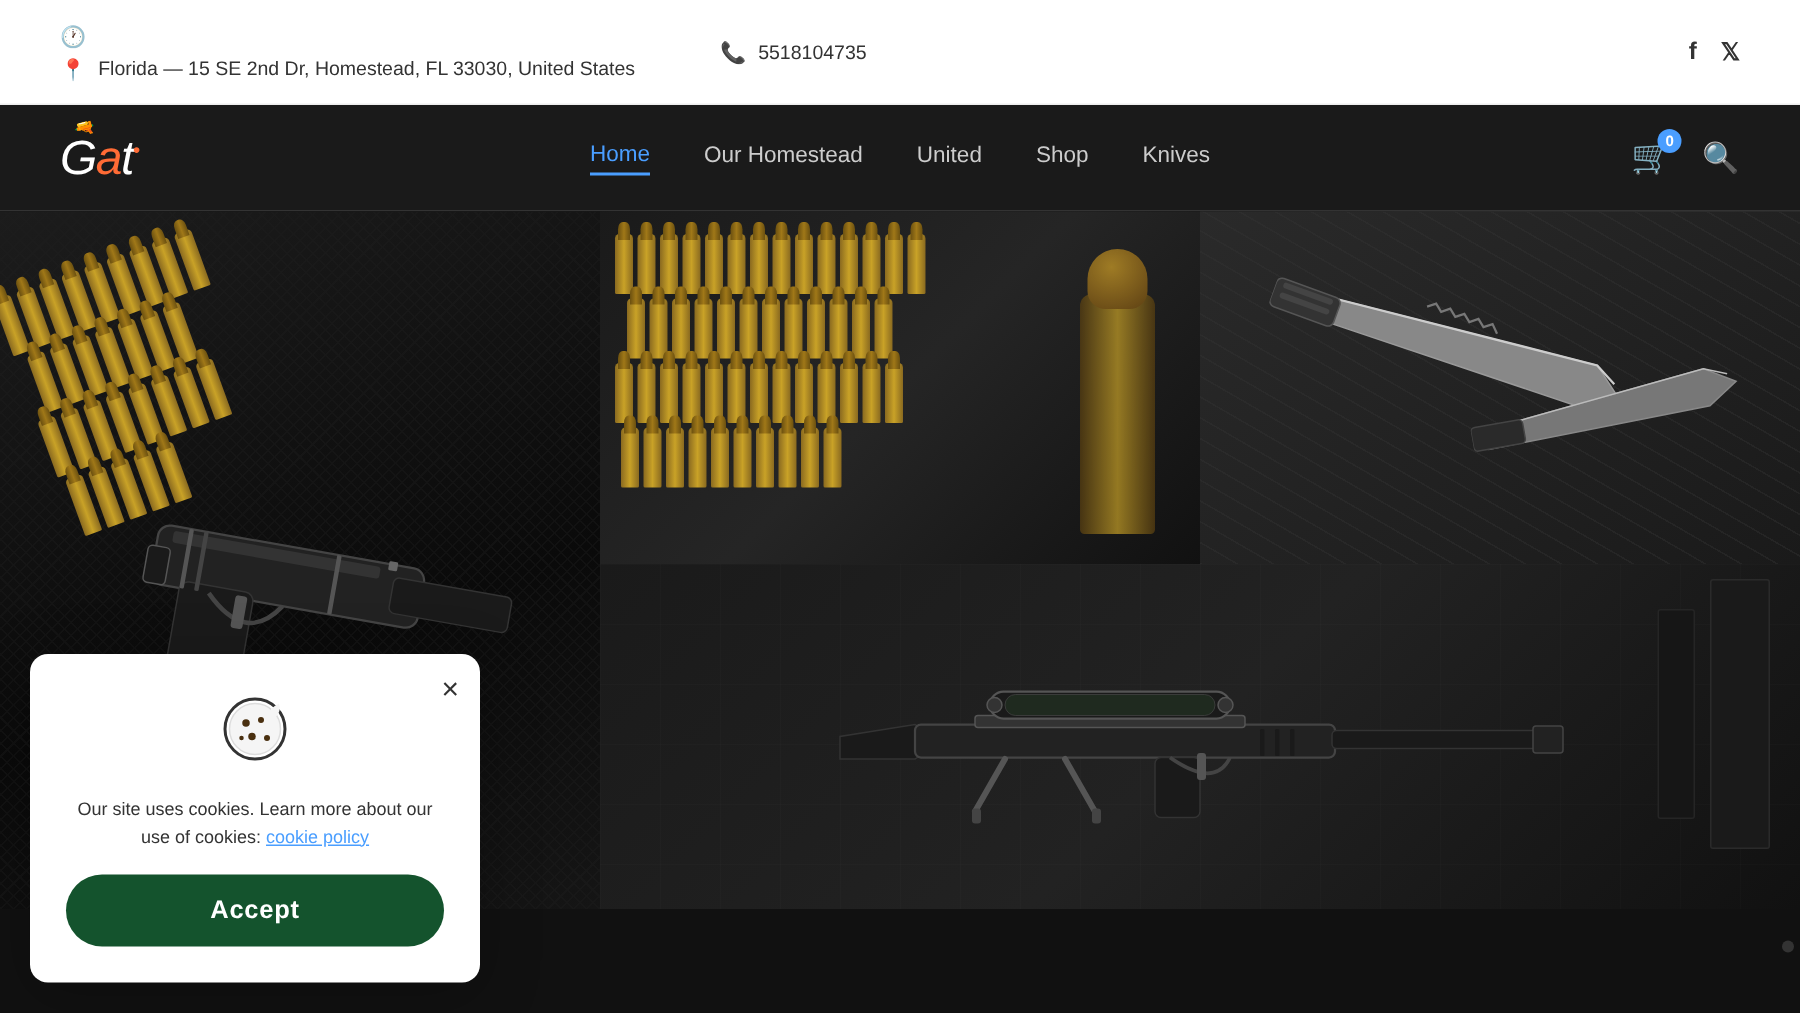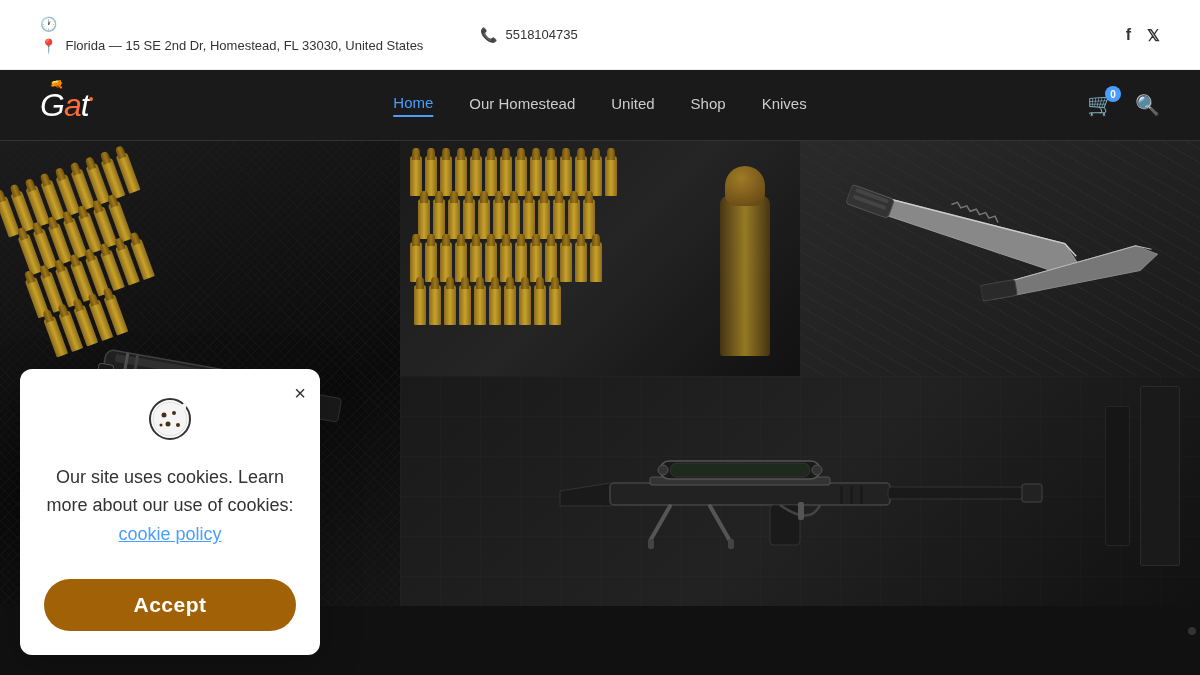--- a/index.html
+++ b/index.html
@@ -239,39 +239,39 @@
       cursor: pointer;
       color: #333;
       line-height: 1;
     }
     .cookie-icon {
       font-size: 36px;
       margin-bottom: 12px;
       display: block;
     }
     .cookie-text {
-      font-size: 18px;
+      font-size: 12px;
       color: #333;
       line-height: 1.6;
       text-align: center;
-      margin-bottom: 30px;
+      margin-bottom: 15px;
     }
     .cookie-link {
       color: #4a9eff;
       text-decoration: underline;
       cursor: pointer;
     }
     .cookie-accept {
       width: 100%;
-      background: #a16207;
+      background: #14532d;
       color: #fff;
       border: none;
       border-radius: 50px;
       padding: 14px;
-      font-size: 21px;
+      font-size: 17px;
       font-weight: 600;
       cursor: pointer;
       letter-spacing: 0.5px;
     }
 
     
     .coin {
       position: absolute;
       border-radius: 50%;
       background: radial-gradient(circle at 35% 35%, #d4a017, #8a6010);

